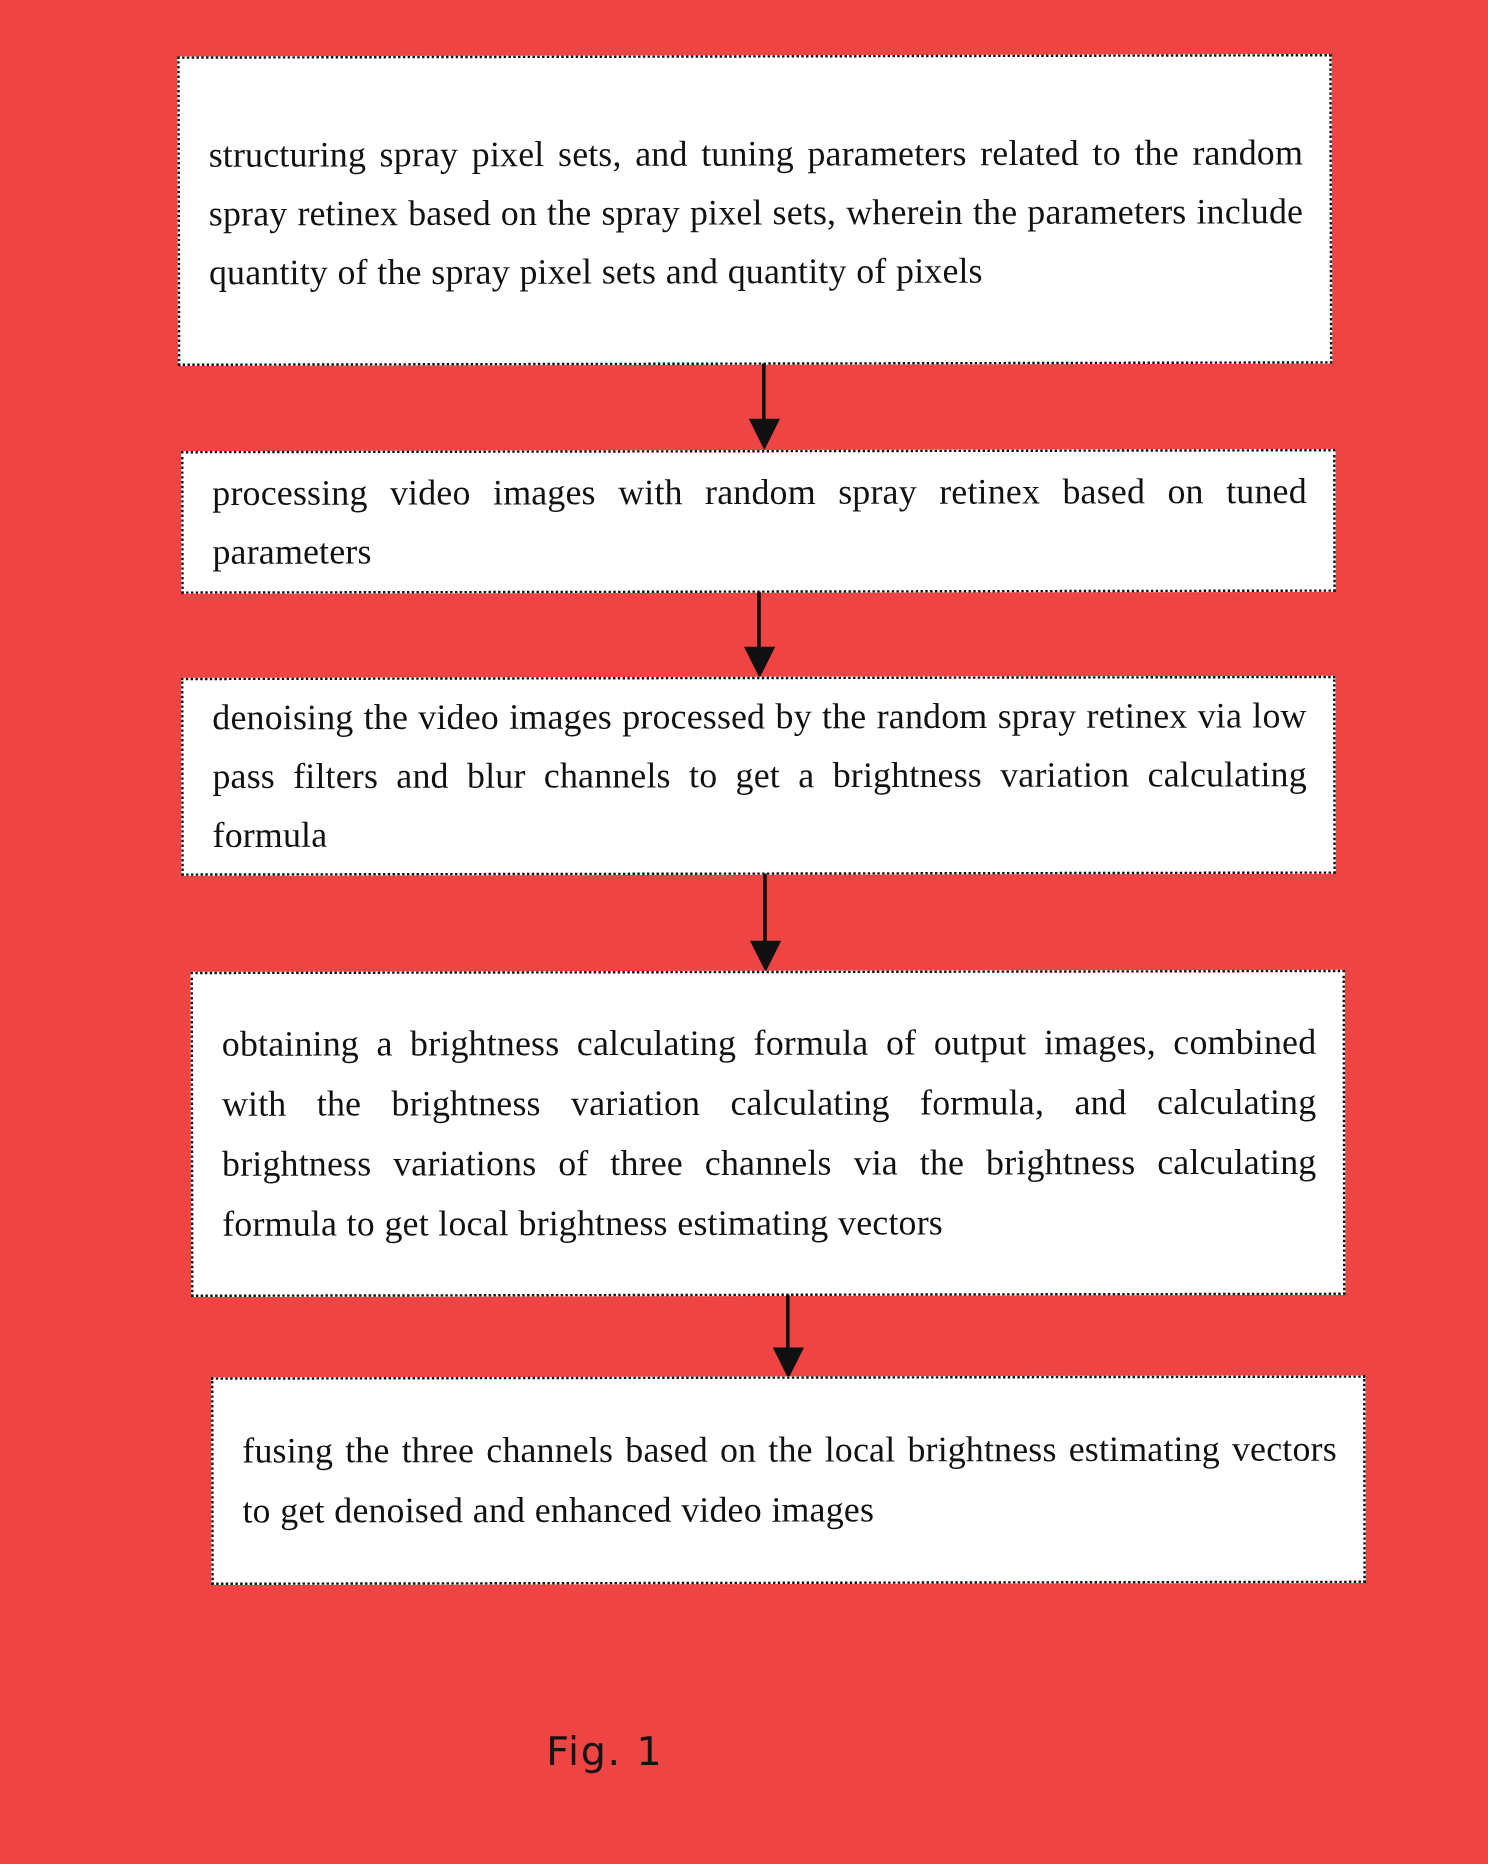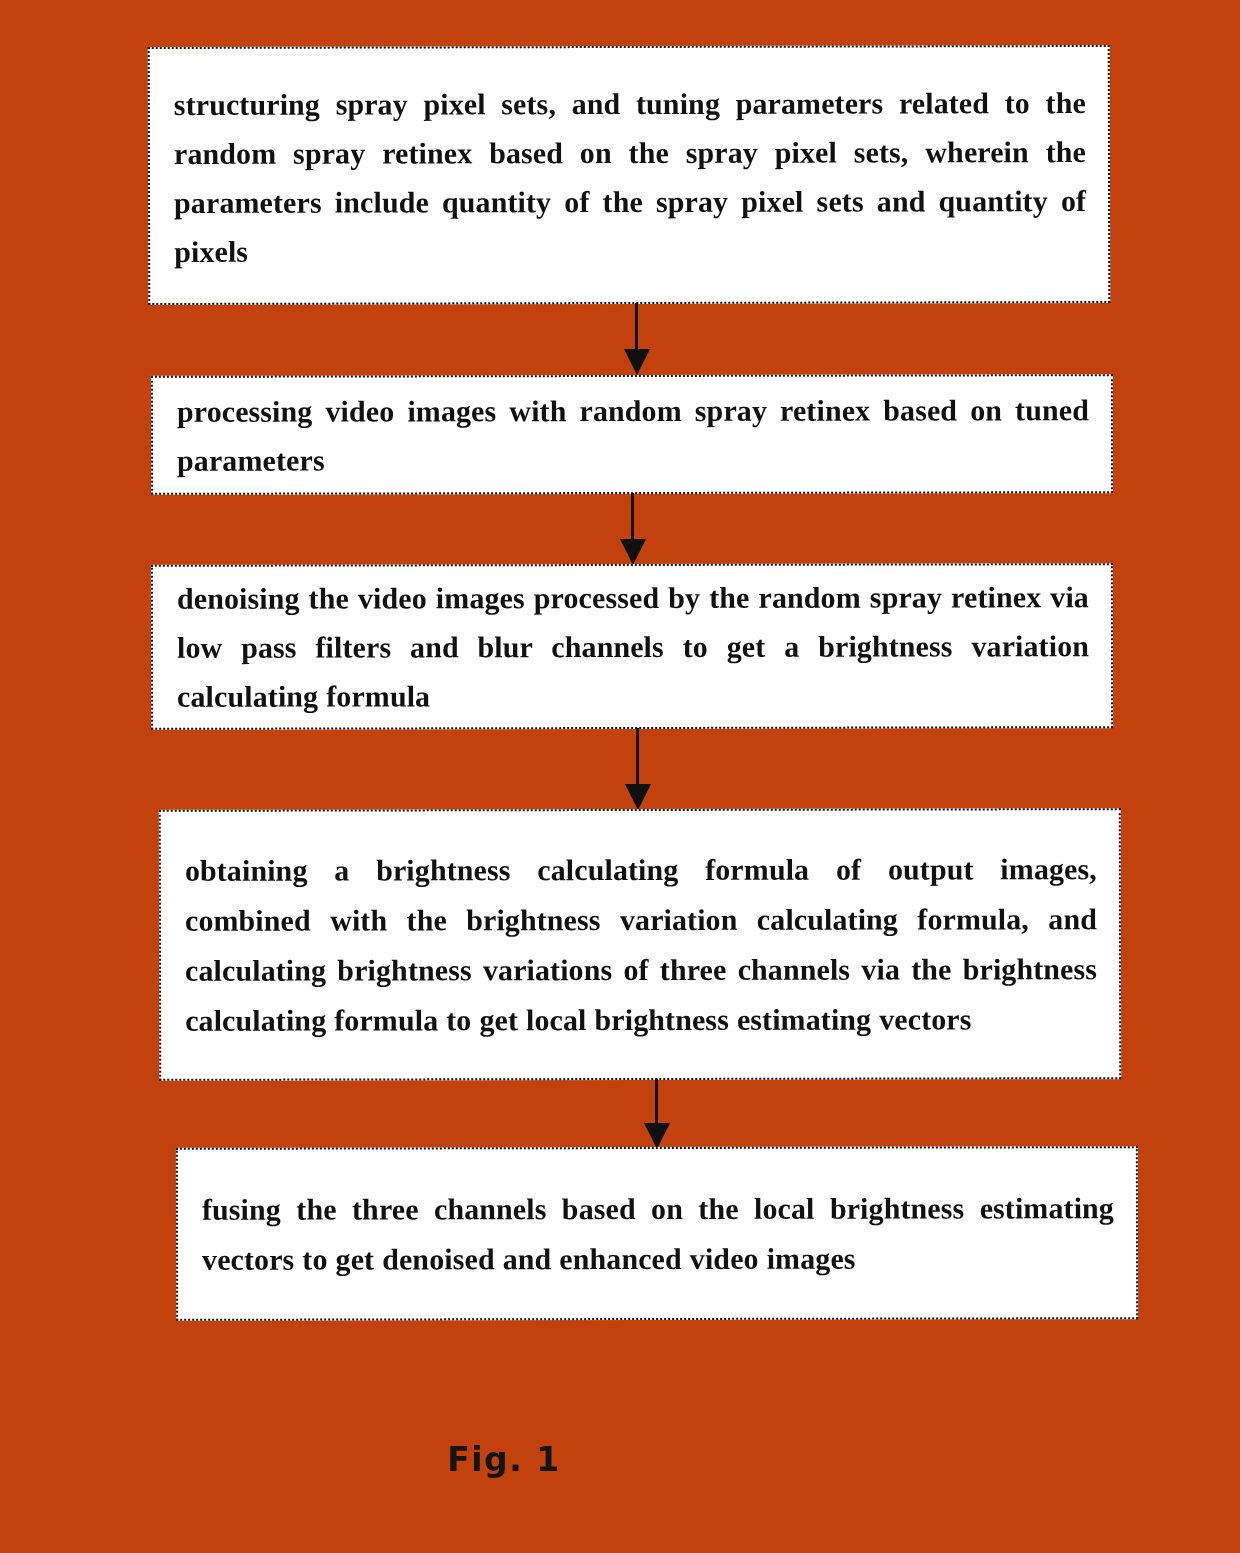--- a/index.html
+++ b/index.html
@@ -12,22 +12,21 @@
     height: 1553px;
     position: relative;
     font-family: "Liberation Serif", "DejaVu Serif", serif;
     color: #0a0a0a;
     overflow: hidden;
   }
 
   #page {
     position: absolute;
     inset: 0;
-    background: #c2410c;
-    font-weight: bold;
+    background: #ef4444;
   }
 
   
   .node {
     position: absolute;
     box-sizing: border-box;
     border: 2px dotted #111111;
     background: #ffffff;
     display: flex;
     align-items: center;

